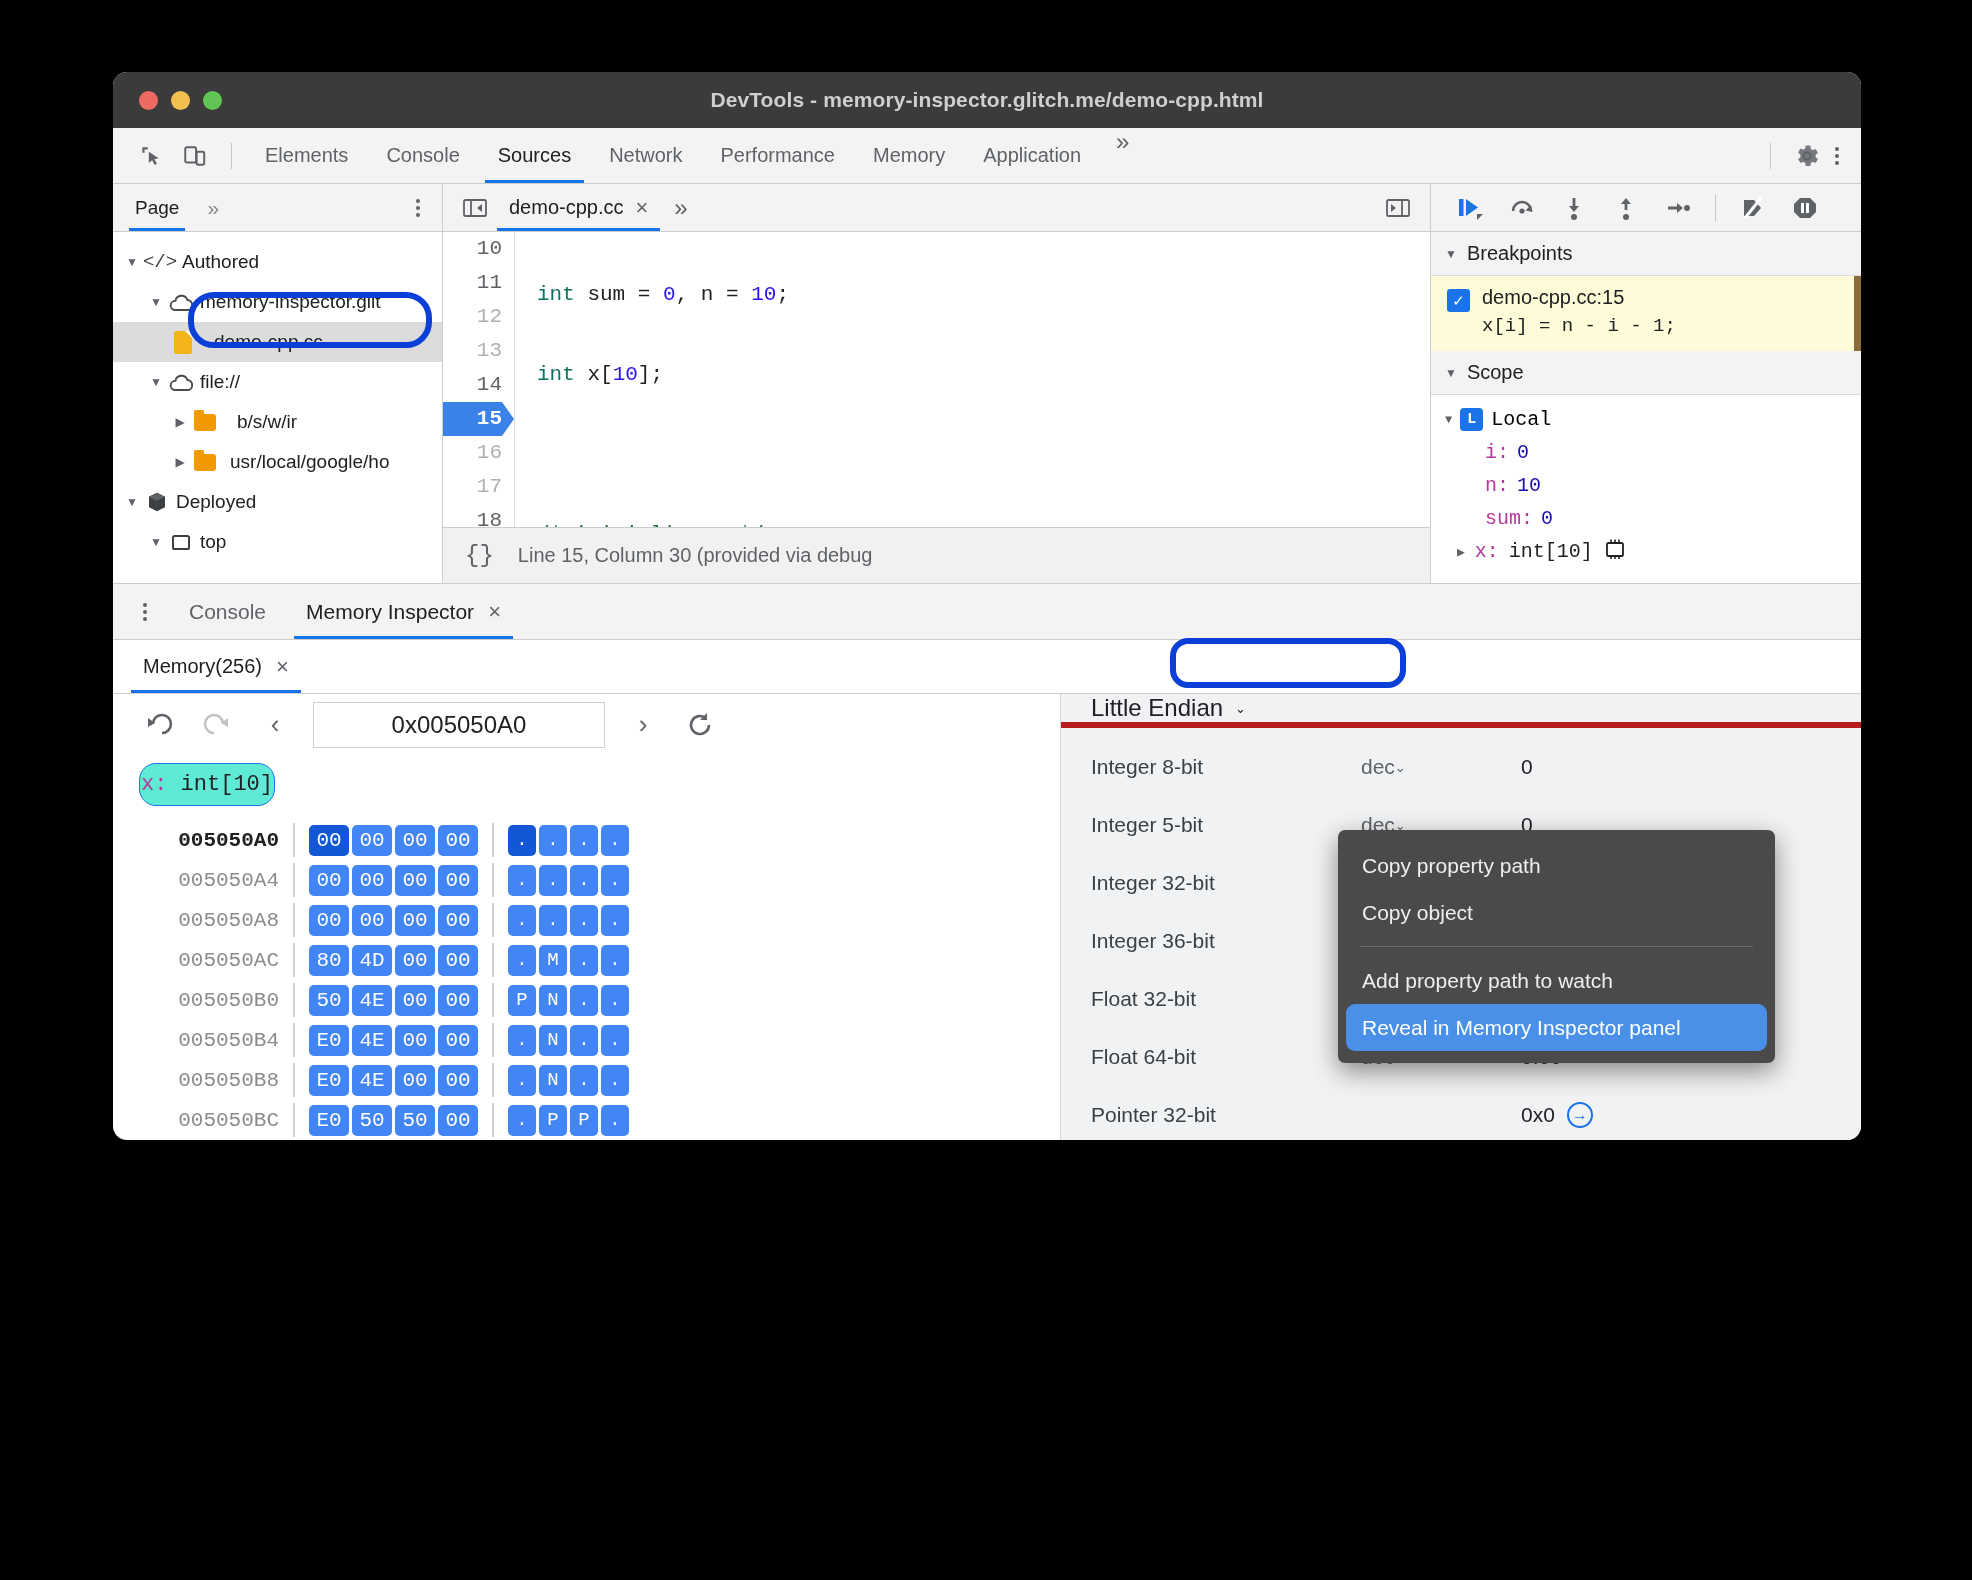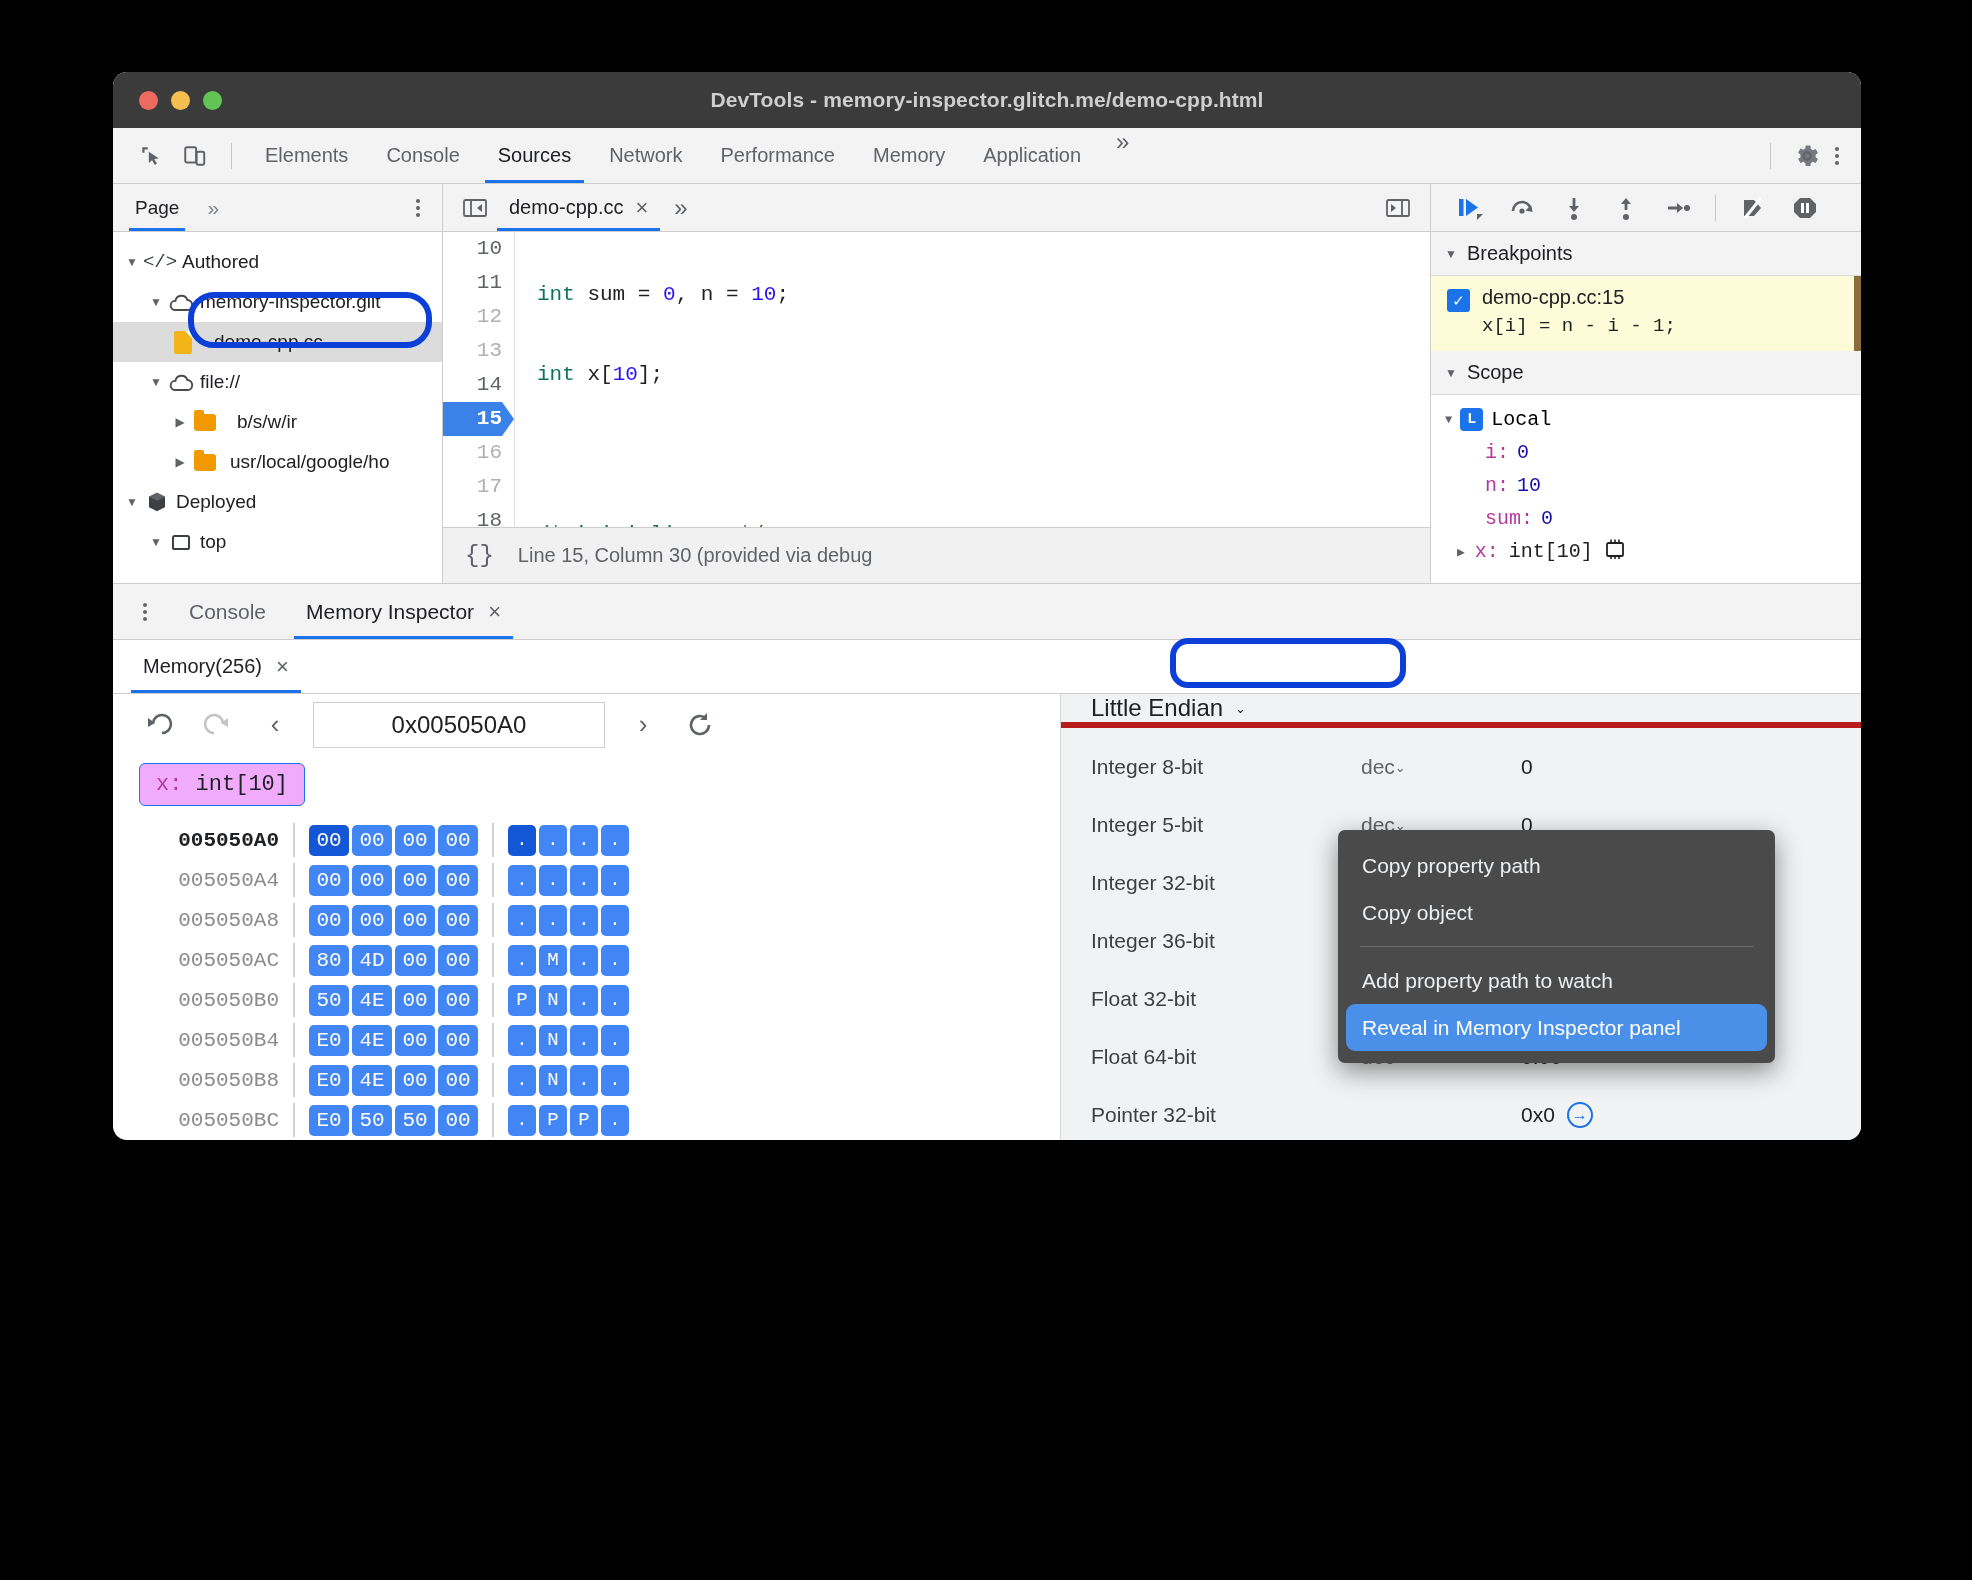--- a/index.html
+++ b/index.html
@@ -120,22 +120,22 @@
   .mem-left { flex:1; display:flex; flex-direction:column; border-right:1px solid #d6d6d6; min-width:0;}
   .mem-nav { height:62px; display:flex; align-items:center; gap:18px; padding:0 26px; }
   .nbtn { width:40px;height:40px;display:flex;align-items:center;justify-content:center;font-size:26px;color:#5f6368;cursor:pointer;}
   .nbtn.dim { color:#c3c3c3; }
   .addr-in {
     width:292px; height:46px; border:1px solid #cfcfcf; background:#fff; text-align:center;
     font-size:24px; color:#202124; font-family:"Liberation Sans", sans-serif;
   }
   .chip-row { padding:8px 26px 0; }
   .chip {
-    display:inline-block; border:1px solid #1a73e8; border-radius:6px; background:#f0abfc;
-    padding:8px 16px; font-family:"Liberation Mono", monospace; font-size:22px; cursor:pointer;
+    display:inline-block; border:1px solid #1a73e8; border-radius:17px; background:#5eead4;
+    padding:8px 1px; font-family:"Liberation Mono", monospace; font-size:22px; cursor:pointer;
   }
   .chip .cx{color:#b3399b;} .chip .ct{color:#202124;}
   .hex { padding:14px 0 0 0; font-family:"Liberation Mono", monospace; font-size:21px; }
   .hrow { display:flex; align-items:center; height:40px; }
   .haddr { width:180px; text-align:right; padding-right:14px; color:#8b8b8b; }
   .hrow.first .haddr { color:#202124; font-weight:bold; }
   .hdiv { width:2px; align-self:stretch; background:#d0d0d0; margin:3px 0;}
   .bytes { display:flex; gap:3px; padding:0 14px; }
   .byte { width:40px; height:31px; background:#4285f4; color:#fff; display:flex; align-items:center; justify-content:center; border-radius:5px; cursor:pointer;}
   .byte.sel { background:#1356d6; }

